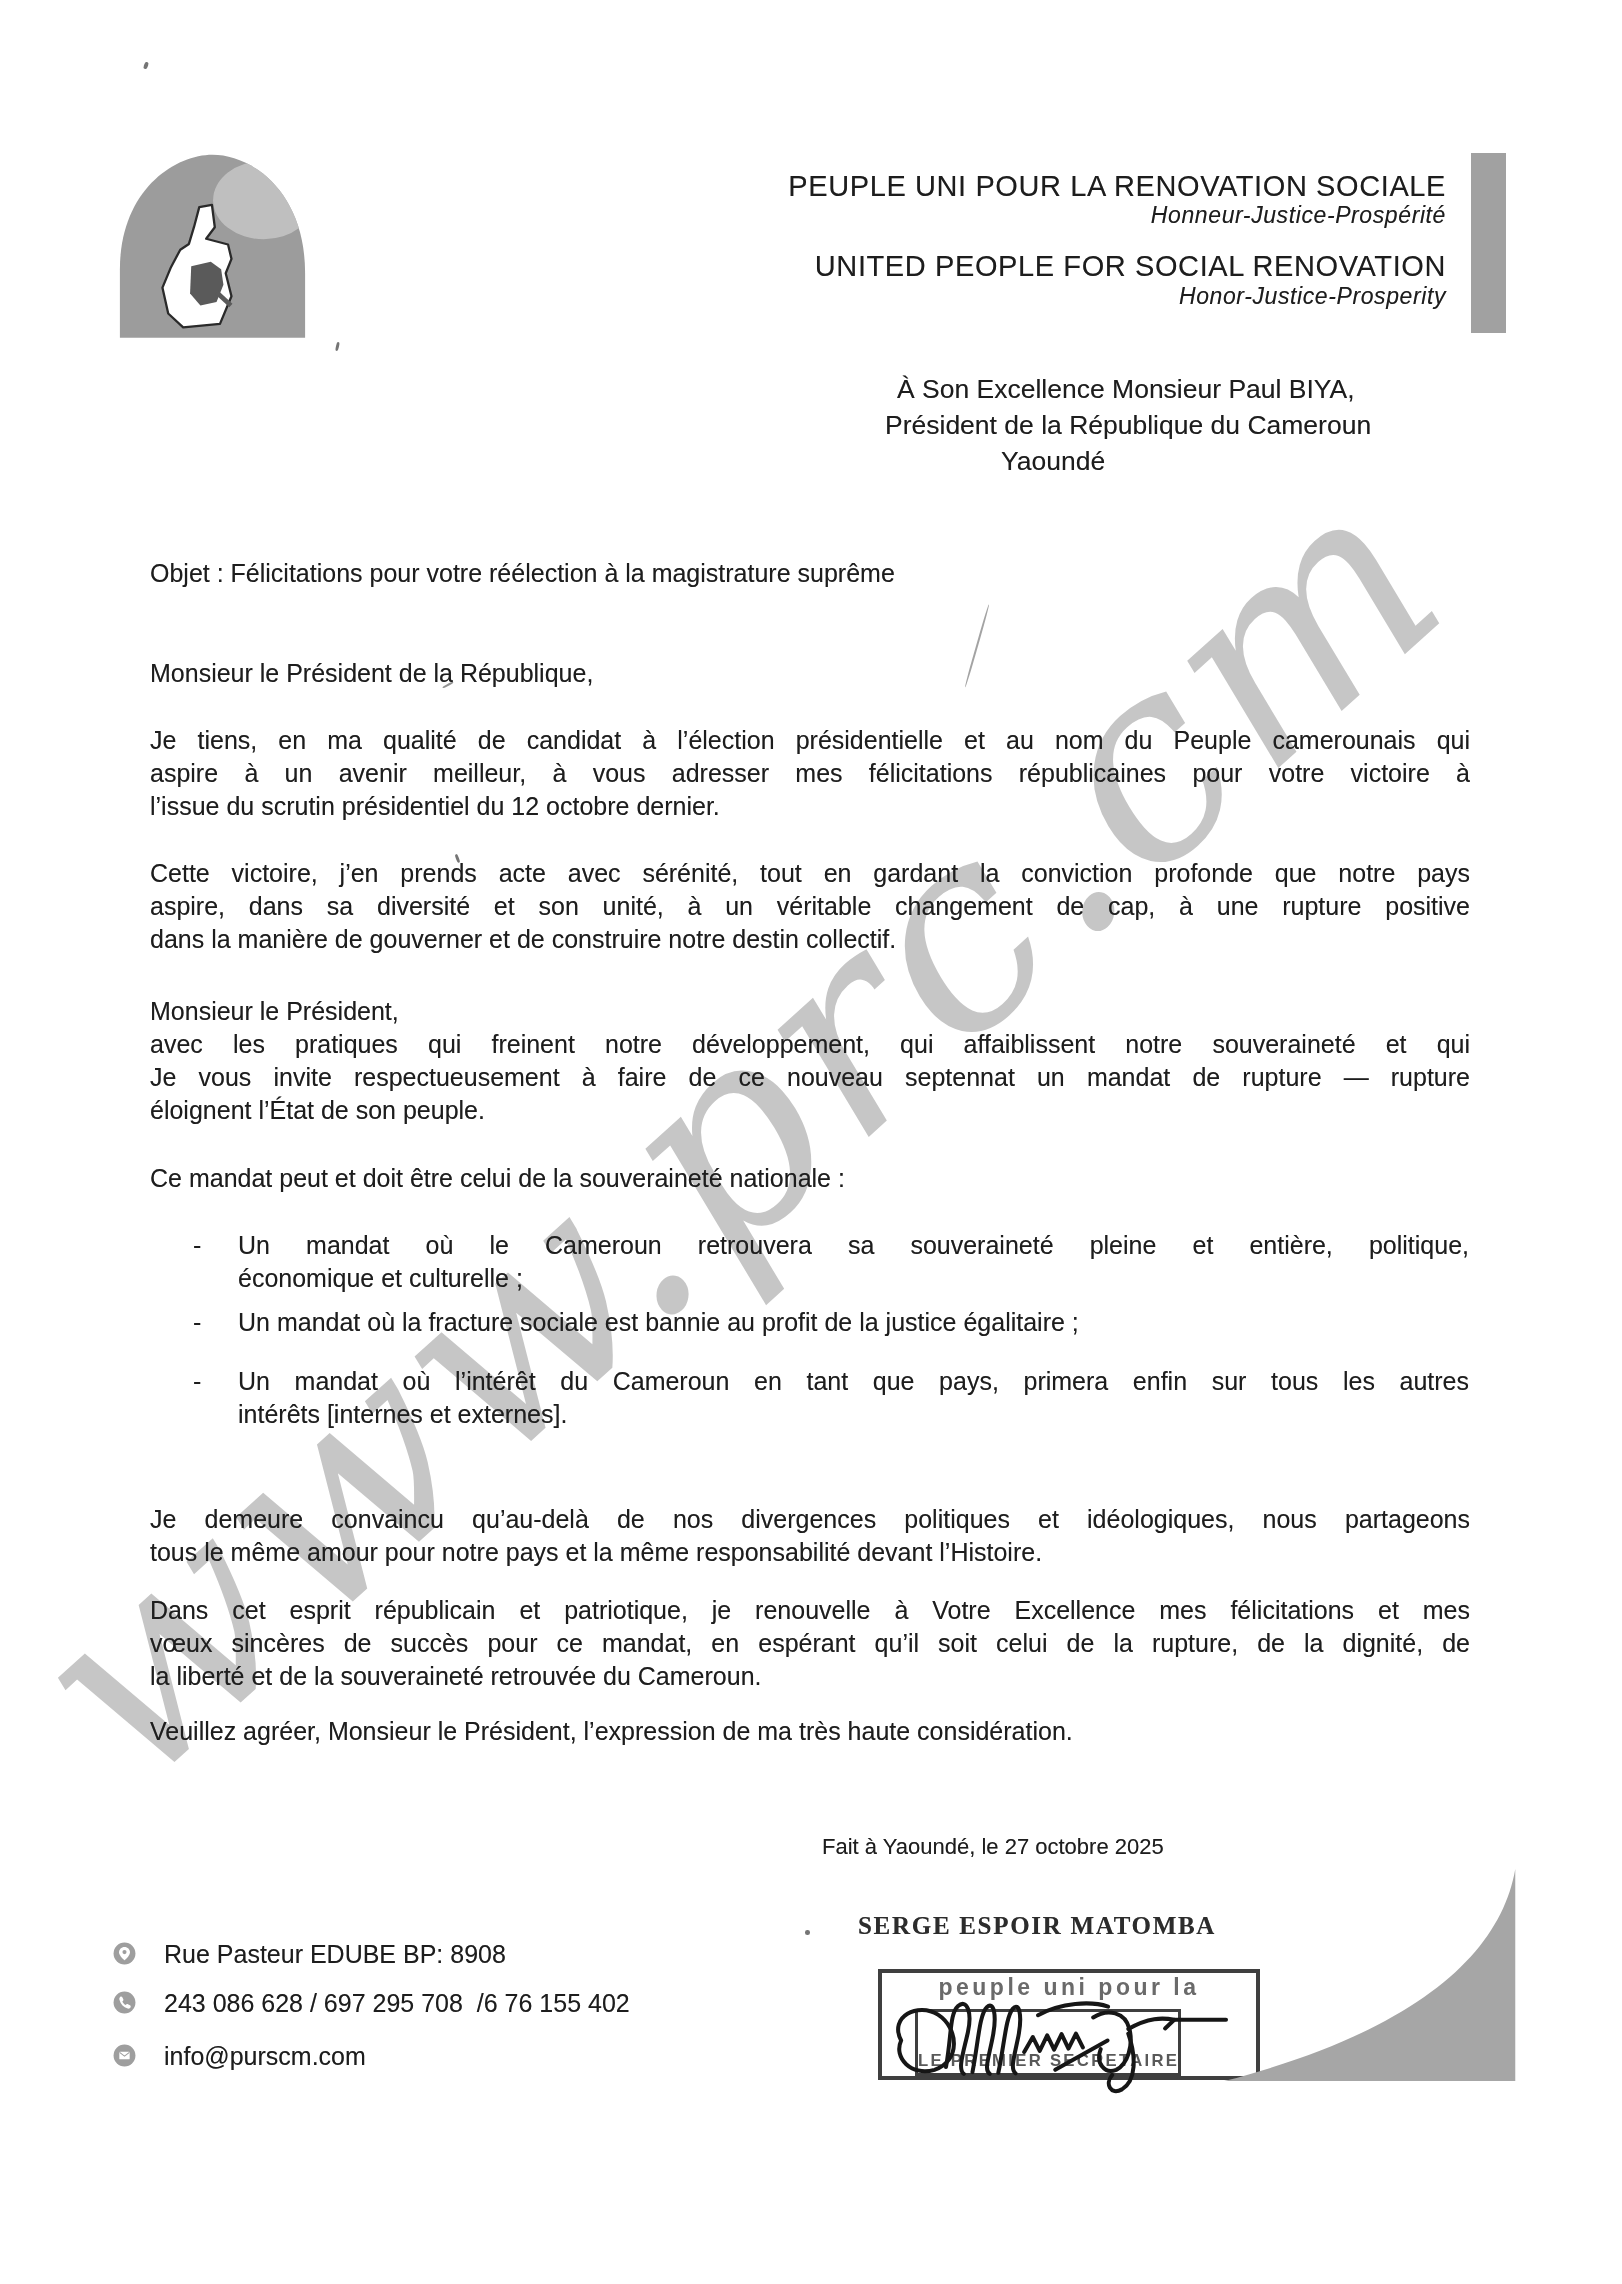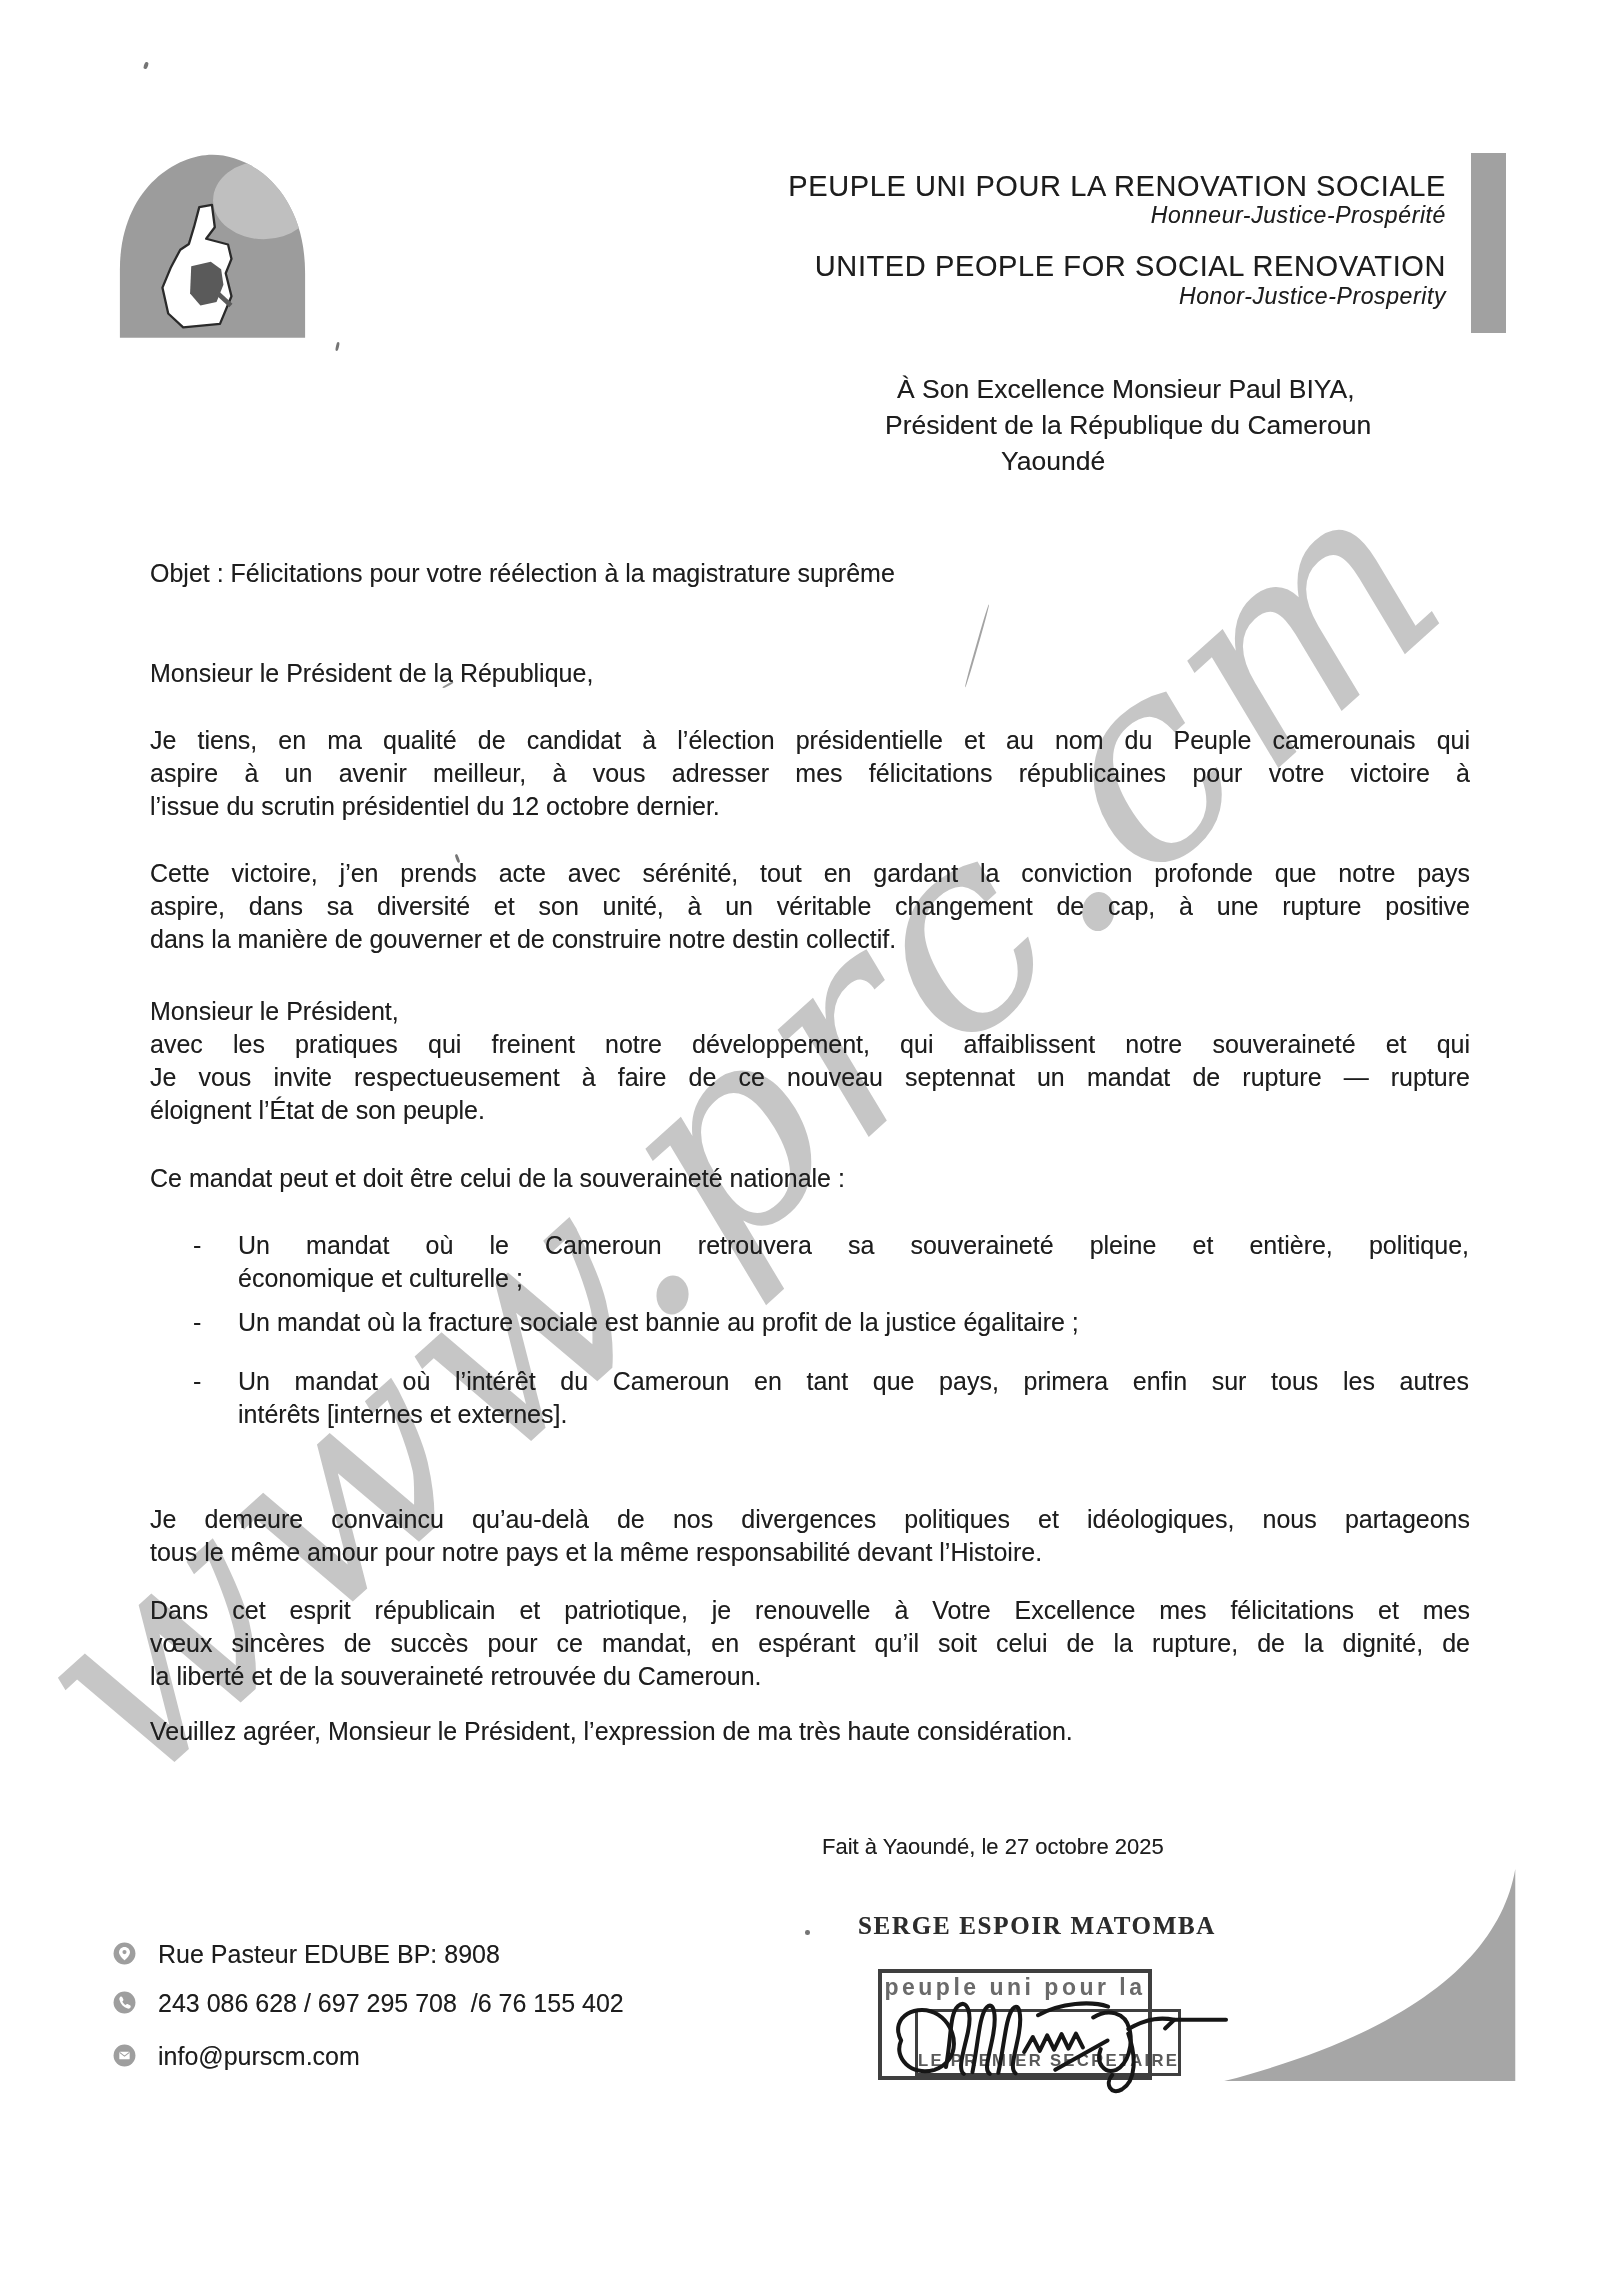--- a/index.html
+++ b/index.html
@@ -34,28 +34,28 @@
   .jline{text-align:justify;text-align-last:justify;text-justify:inter-word;}
   .lline{text-align:left;}
   .single{font-size:25px;line-height:33px;white-space:nowrap;}
   .bullet-row{display:flex;align-items:flex-start;}
   .bullet-dash{width:45px;font-size:25px;line-height:33px;flex:0 0 45px;}
   .bullet-lines{width:1231px;}
 
   
   .dateline{font-size:22px;white-space:nowrap;}
   .sig-name{font-family:"Liberation Serif",serif;font-weight:bold;font-size:25px;letter-spacing:1.7px;color:#2c2c2c;white-space:nowrap;}
-  .stamp{left:878px;top:1969px;width:274px;height:111px;border:4px solid var(--stamp-ink);box-sizing:border-box;}
+  .stamp{left:878px;top:1969px;width:382px;height:111px;border:4px solid var(--stamp-ink);box-sizing:border-box;}
   .stamp-top{position:absolute;left:0;right:0;top:1.2px;text-align:center;font-weight:bold;font-size:23px;letter-spacing:3.5px;color:#6a6a6a;white-space:nowrap;}
   .stamp-inner{position:absolute;left:33px;top:36px;width:266px;height:67px;border:3.5px solid var(--stamp-ink);box-sizing:border-box;}
   .stamp-bottom{position:absolute;left:0;right:0;bottom:1.7px;text-align:center;font-weight:bold;font-size:16.7px;letter-spacing:2.3px;color:#595959;white-space:nowrap;}
   .sig-svg{position:absolute;left:-17.3px;top:10.4px;overflow:visible;}
 
   
-  .crow{display:flex;align-items:center;gap:22px;}
+  .crow{display:flex;align-items:center;gap:28px;}
   .crow .ctext{font-size:25px;white-space:pre;}
 
   
   .watermark{
     left:737px;top:1129px;
     transform:translate(-50%,-50%) rotate(-42deg);
     font-family:"DejaVu Serif",serif;font-style:italic;
     font-size:271px;letter-spacing:8px;white-space:nowrap;
     color:var(--watermark-gray);opacity:.5;z-index:1;
   }

